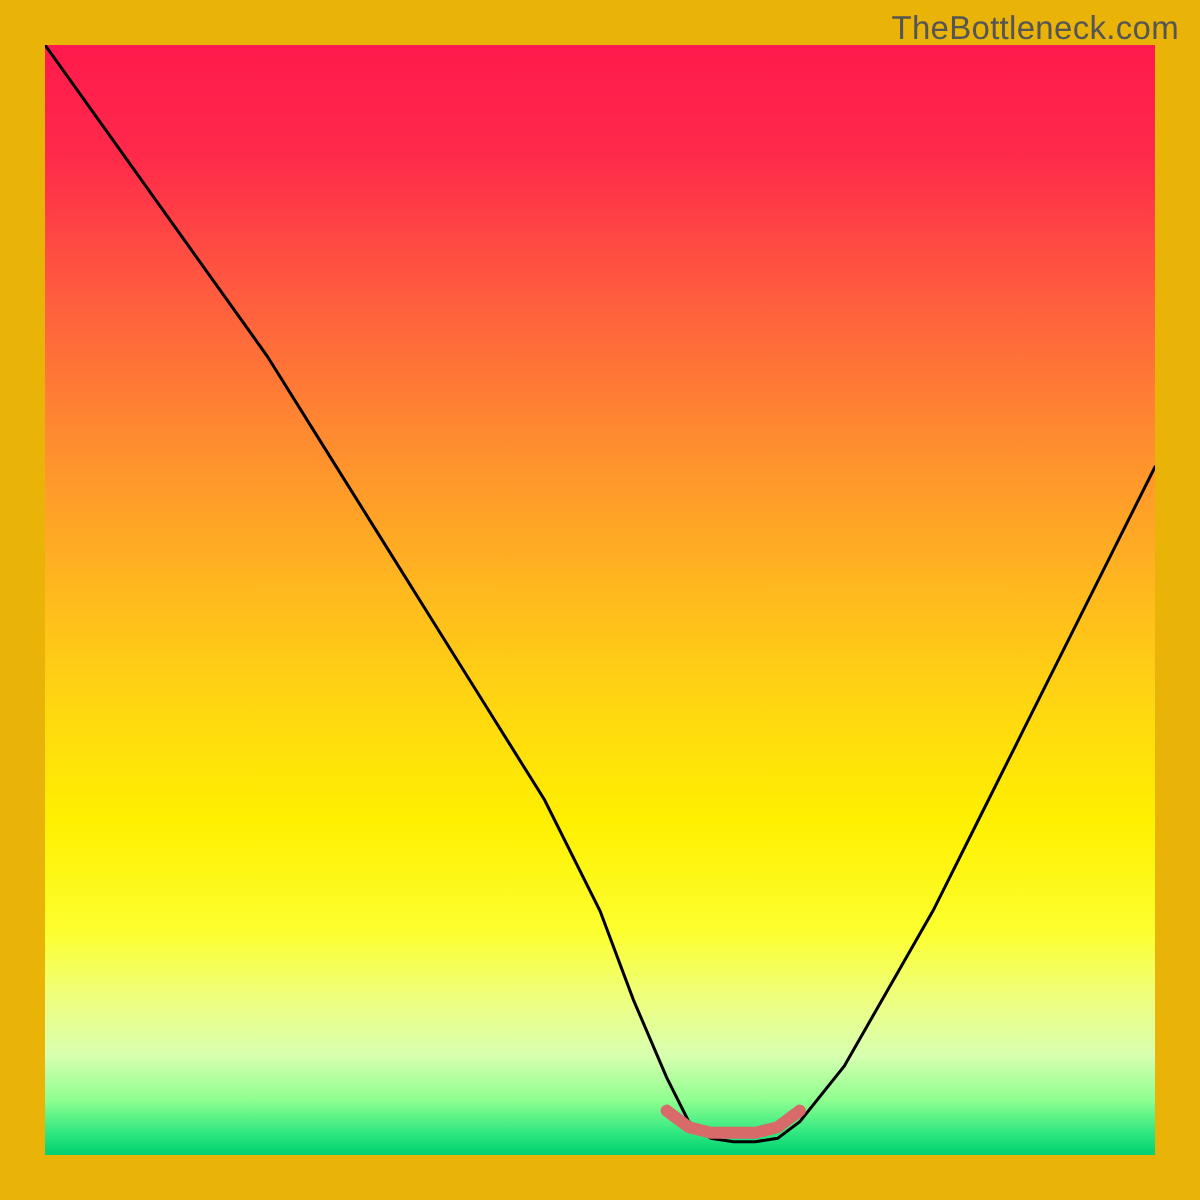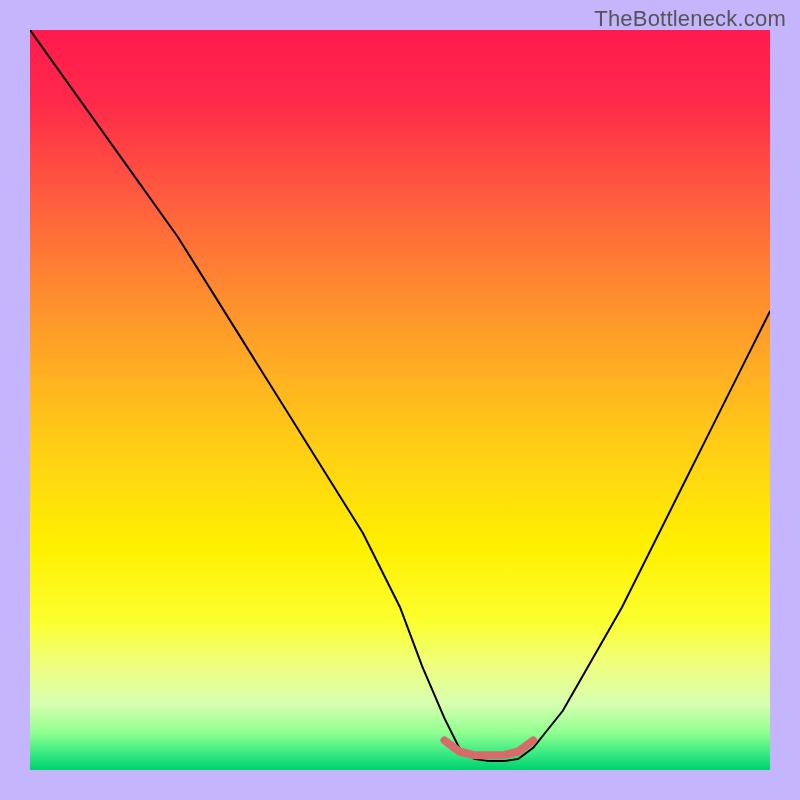--- a/index.html
+++ b/index.html
@@ -8,21 +8,21 @@
     width: 800px;
     height: 800px;
     background: #000;
     overflow: hidden;
     font-family: Arial, Helvetica, sans-serif;
   }
   .frame {
     position: relative;
     width: 800px;
     height: 800px;
-    background: #c4b5fd;
+    background: #eab308;
   }
   .plot {
     position: absolute;
     left: 30px;
     top: 30px;
     width: 740px;
     height: 740px;
     overflow: hidden;
   }
   .gradient {

